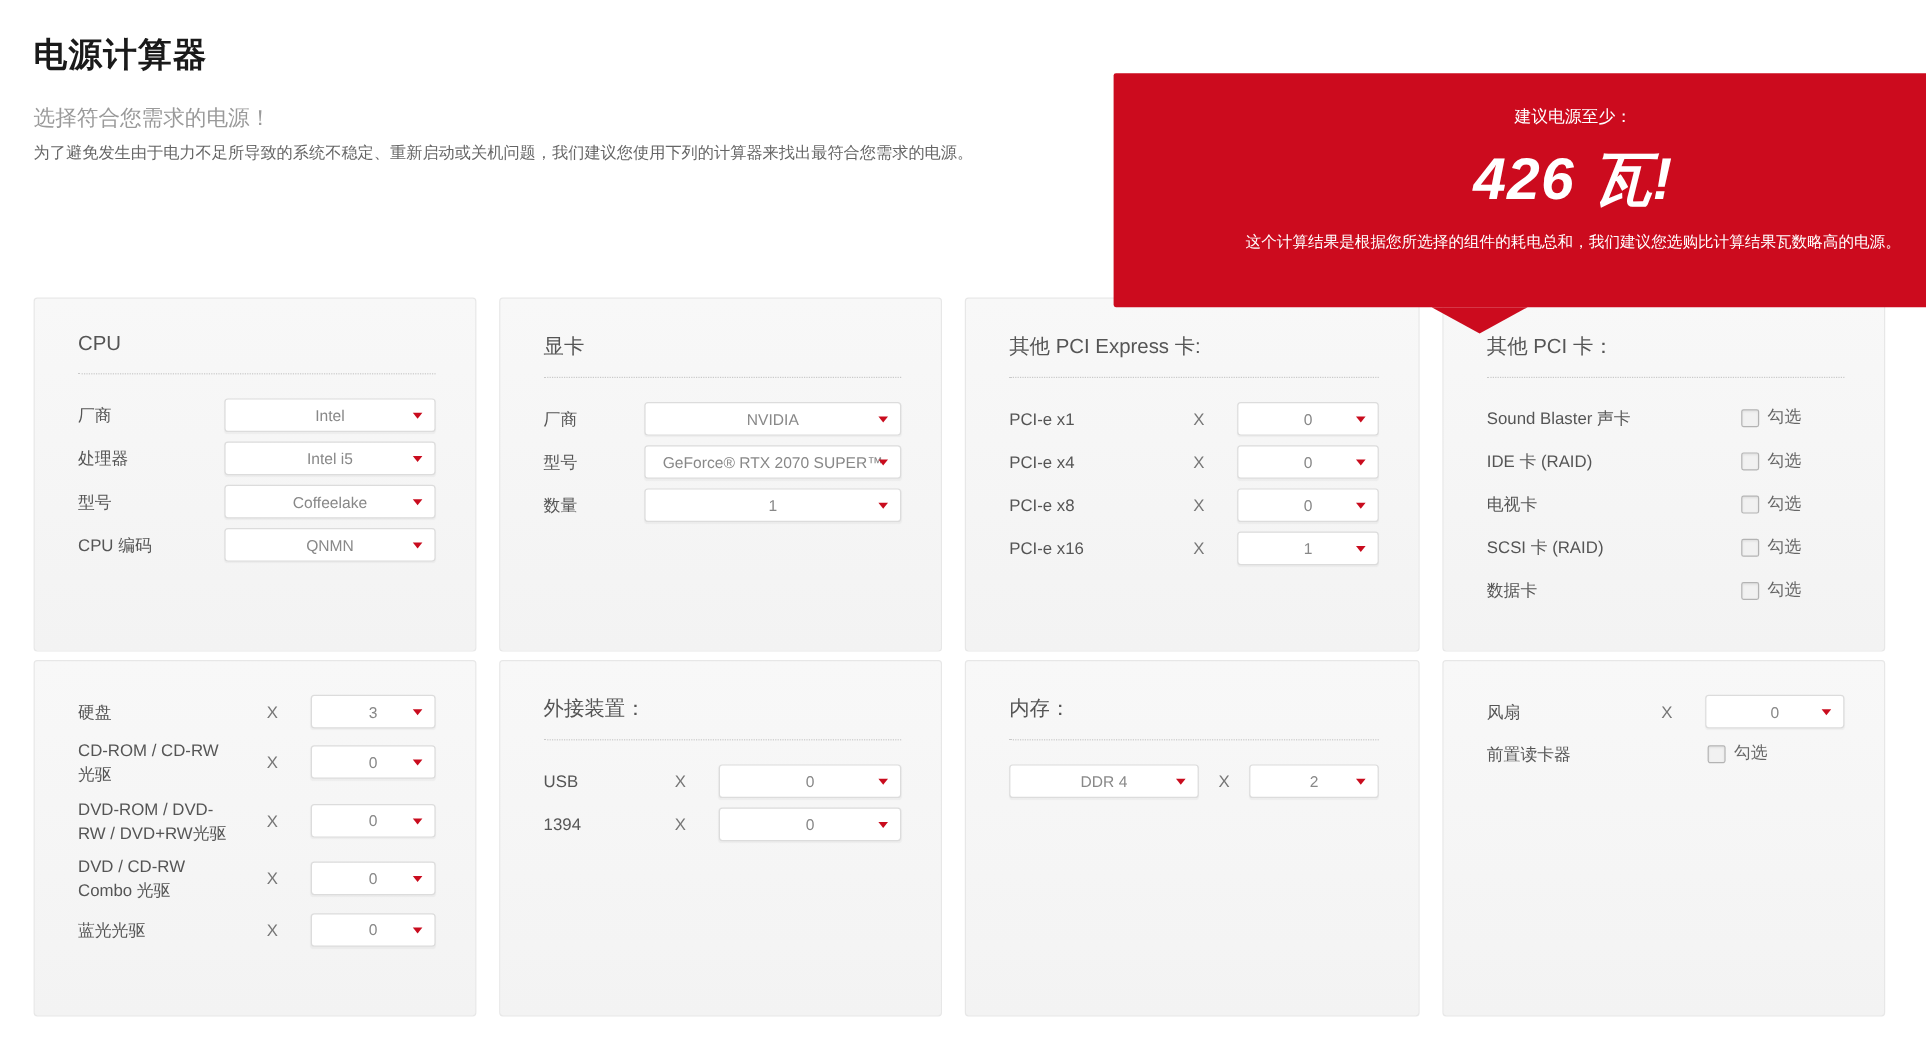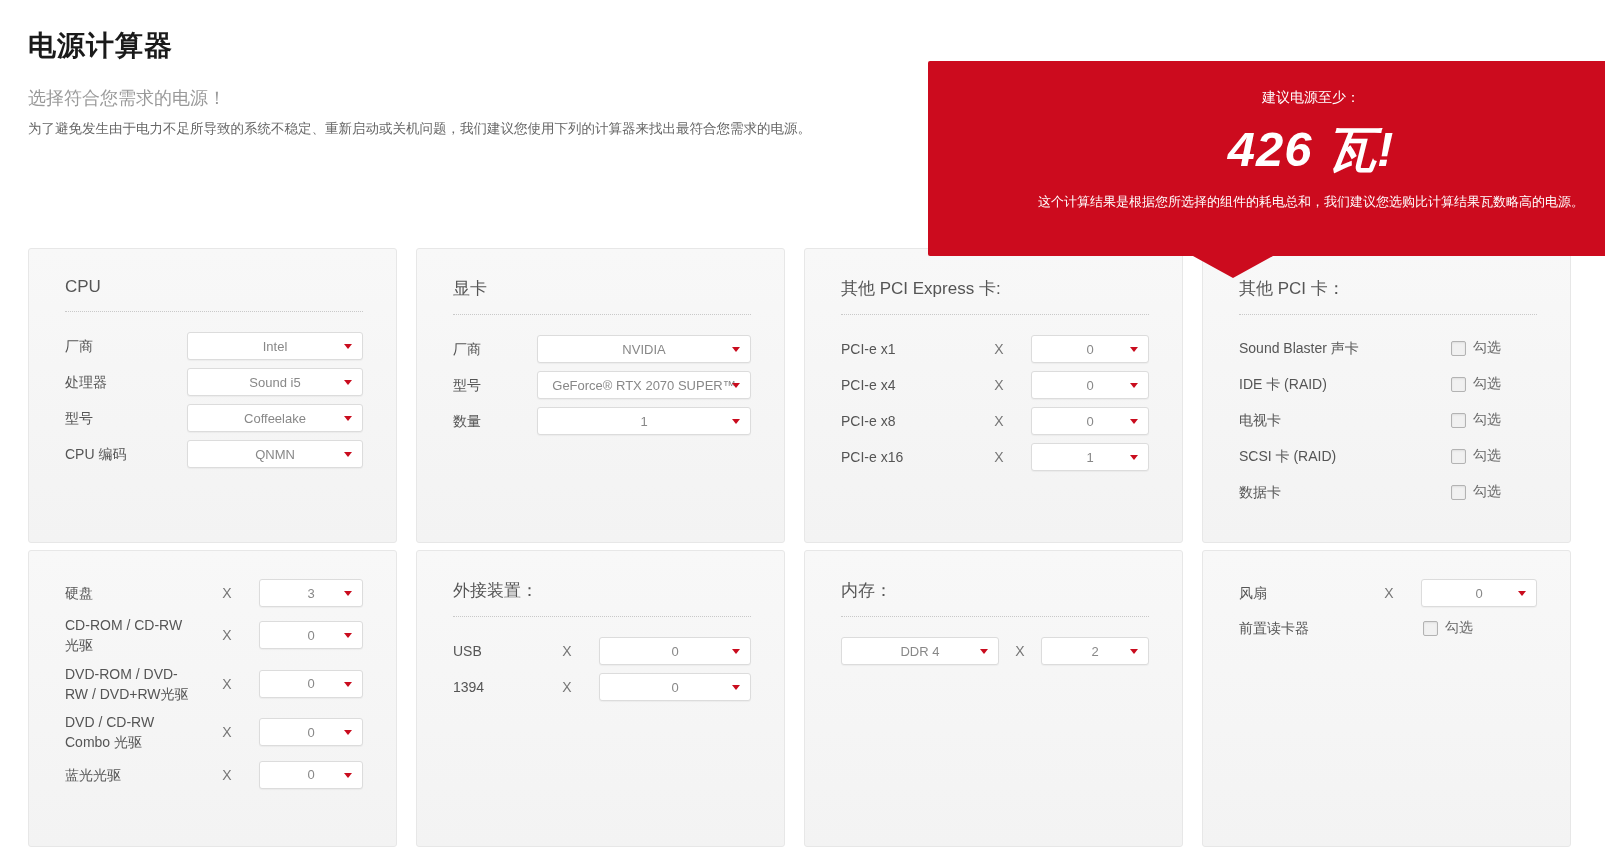--- a/index.html
+++ b/index.html
@@ -74,21 +74,21 @@
       <div class="row">
         <span class="row-label">厂商</span>
         <div class="select">
           <span class="select-value">Intel</span>
           <span class="caret"></span>
         </div>
       </div>
       <div class="row">
         <span class="row-label">处理器</span>
         <div class="select">
-          <span class="select-value">Sound i5</span>
+          <span class="select-value">Intel i5</span>
           <span class="caret"></span>
         </div>
       </div>
       <div class="row">
         <span class="row-label">型号</span>
         <div class="select">
           <span class="select-value">Coffeelake</span>
           <span class="caret"></span>
         </div>
       </div>

